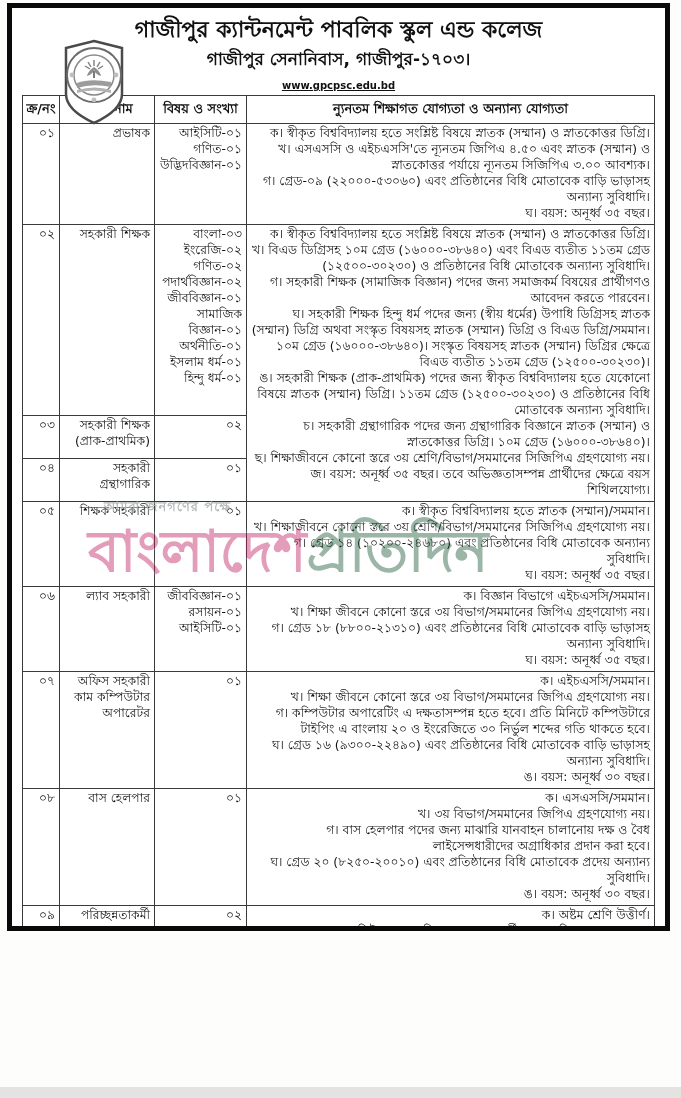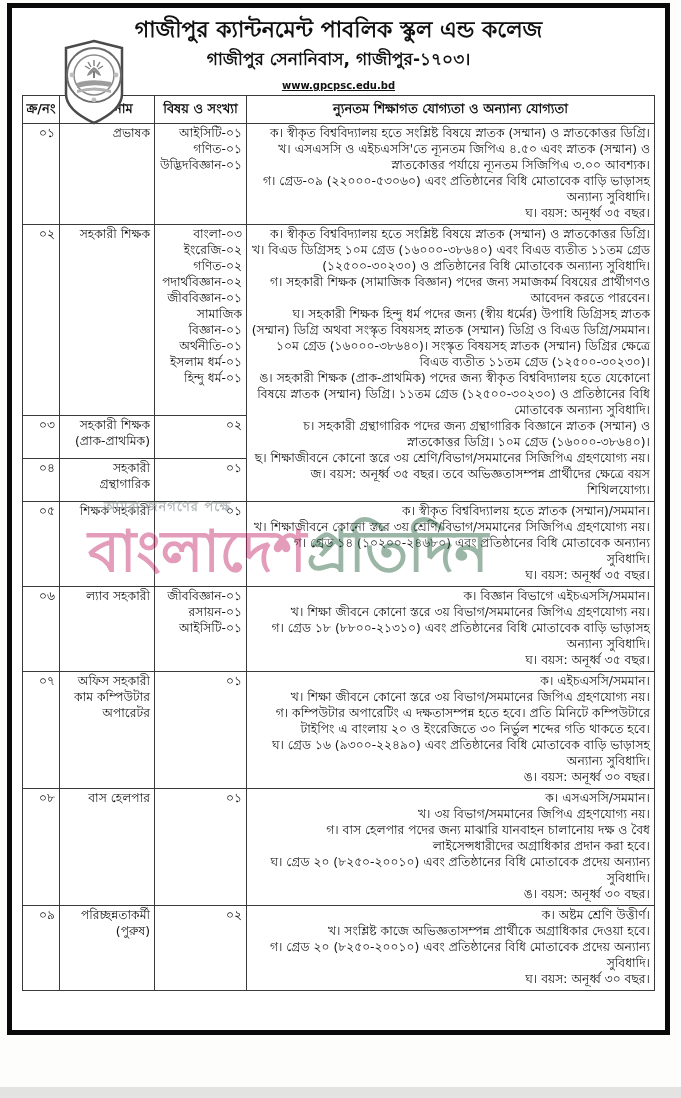--- a/index.html
+++ b/index.html
@@ -7,21 +7,21 @@
   body {
     font-family:"DejaVu Sans","Liberation Sans",sans-serif;
     background:#f4f4f2;
     position:relative;
     color:#111;
   }
   .page { position:absolute; inset:0; background:#fdfdfc; overflow:hidden; }
   .scan-edge { position:absolute; left:0; bottom:0; width:681px; height:11px; background:#e3e3e1; }
 
   .doc-frame {
-    position:absolute; left:7px; top:3px; width:663px; height:1032px;
+    position:absolute; left:7px; top:3px; width:663px; height:928px;
     border:5px solid #0a0a0a; background:#fff; overflow:hidden;
   }
 
   
   .header { position:relative; text-align:center; padding-top:9px; }
   .logo { position:absolute; left:48px; top:30px; width:68px; height:88px; }
   .school-name { font-size:22px; font-weight:bold; line-height:1.2; }
   .school-address { font-size:17px; font-weight:bold; margin-top:3px; }
   .website { font-size:10px; font-weight:bold; text-decoration:underline; color:#111; margin-top:2px; display:inline-block; }
   .banner-wrap { margin-top:7px; }

